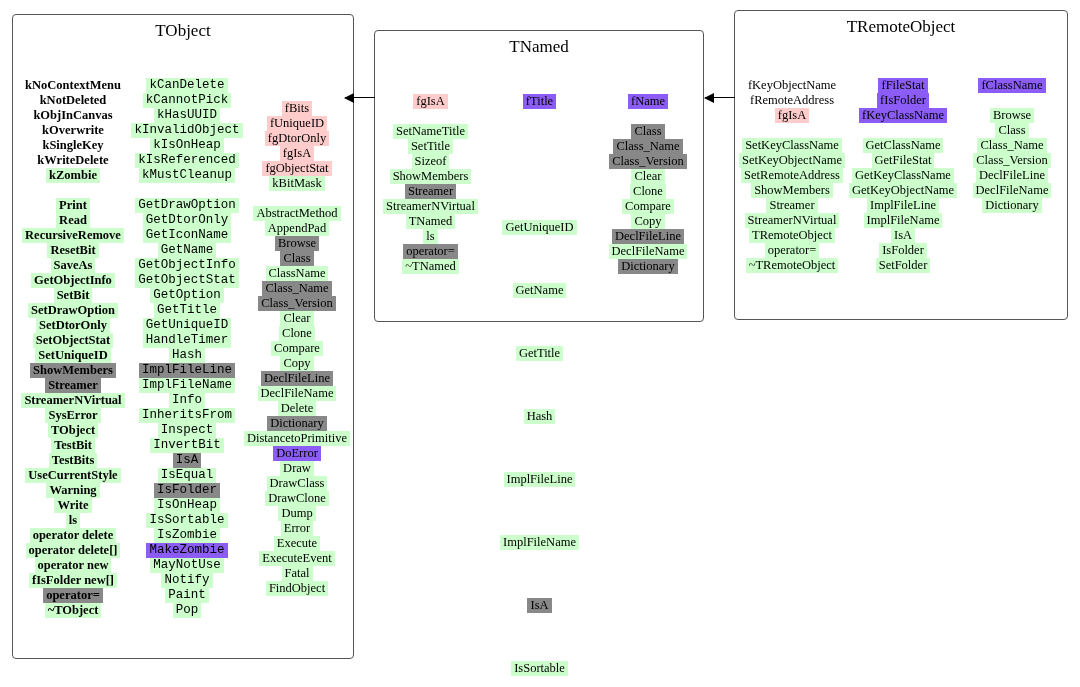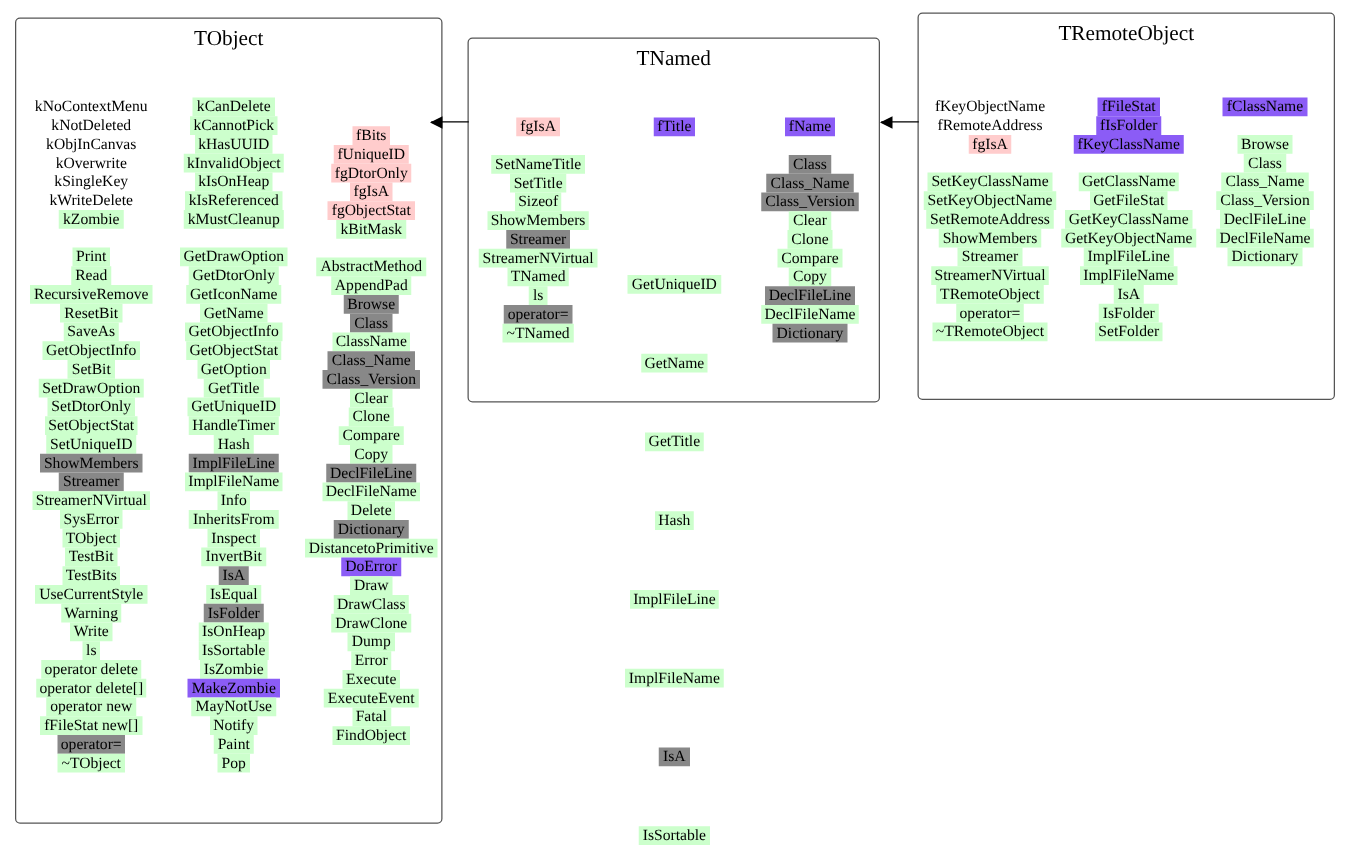--- a/index.html
+++ b/index.html
@@ -69,21 +69,21 @@
     border-right: 10px solid #000000;
   }
 </style>
 </head>
 <body>
 
 <div class="box" style="left:12px; top:14px; width:342px; height:645px;">
   <div class="box-title">TObject</div>
 </div>
 <div class="cols" style="left:14px; top:78px; width:338px;">
-  <div class="col" style="width:118px;">
+  <div class="col" style="width:118px;font-weight:bold;">
       <div class="item n">kNoContextMenu</div>
       <div class="item n">kNotDeleted</div>
       <div class="item n">kObjInCanvas</div>
       <div class="item n">kOverwrite</div>
       <div class="item n">kSingleKey</div>
       <div class="item n">kWriteDelete</div>
       <div class="item g">kZombie</div>
       <div class="gap"></div>
       <div class="item g">Print</div>
       <div class="item g">Read</div>
@@ -103,25 +103,25 @@
       <div class="item g">TObject</div>
       <div class="item g">TestBit</div>
       <div class="item g">TestBits</div>
       <div class="item g">UseCurrentStyle</div>
       <div class="item g">Warning</div>
       <div class="item g">Write</div>
       <div class="item g">ls</div>
       <div class="item g">operator delete</div>
       <div class="item g">operator delete[]</div>
       <div class="item g">operator new</div>
-      <div class="item g">fFileStat new[]</div>
+      <div class="item g">fIsFolder new[]</div>
       <div class="item d">operator=</div>
       <div class="item g">~TObject</div>
     </div>
-  <div class="col" style="width:110px;">
+  <div class="col" style="width:110px;font-family:Liberation Mono, monospace;">
       <div class="item g">kCanDelete</div>
       <div class="item g">kCannotPick</div>
       <div class="item g">kHasUUID</div>
       <div class="item g">kInvalidObject</div>
       <div class="item g">kIsOnHeap</div>
       <div class="item g">kIsReferenced</div>
       <div class="item g">kMustCleanup</div>
       <div class="gap"></div>
       <div class="item g">GetDrawOption</div>
       <div class="item g">GetDtorOnly</div>

